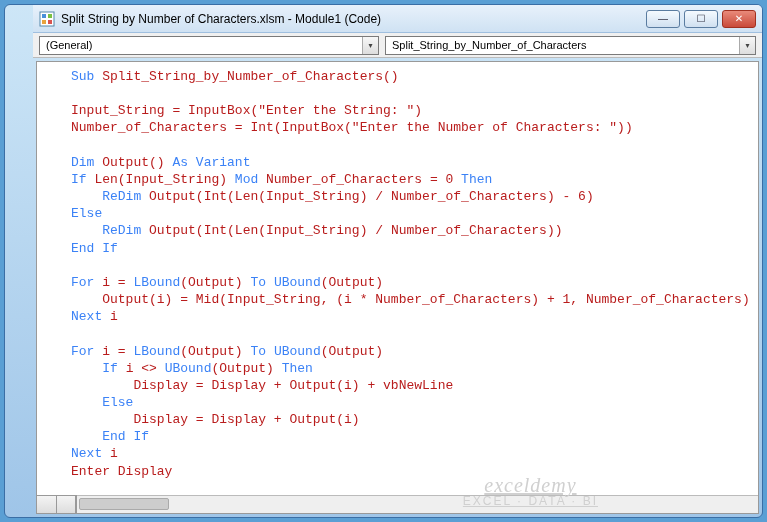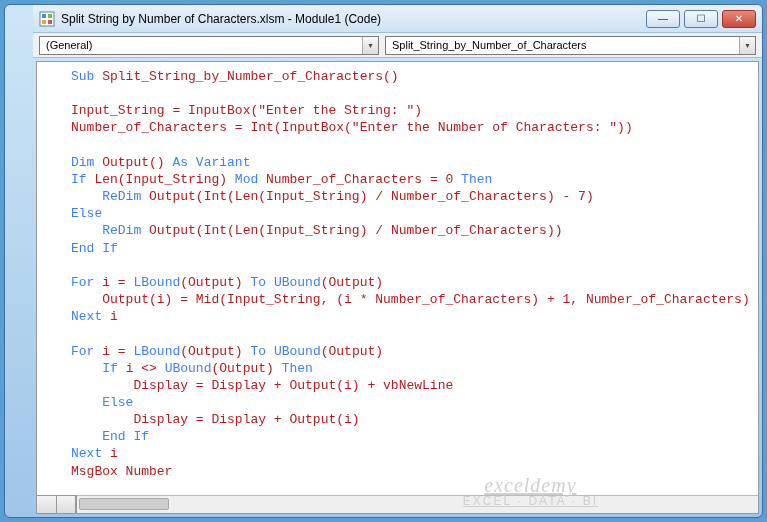--- a/index.html
+++ b/index.html
@@ -201,37 +201,37 @@
   </div>
 
   <div class="code-area-wrap">
     <pre class="code" id="code-pre"><span class="k">Sub</span><span class="s"> Split_String_by_Number_of_Characters()</span>
 
 <span class="s">Input_String = InputBox("Enter the String: ")</span>
 <span class="s">Number_of_Characters = Int(InputBox("Enter the Number of Characters: "))</span>
 
 <span class="k">Dim</span><span class="s"> Output() </span><span class="k">As Variant</span>
 <span class="k">If</span><span class="s"> Len(Input_String) </span><span class="k">Mod</span><span class="s"> Number_of_Characters = 0 </span><span class="k">Then</span>
-<span class="s">    </span><span class="k">ReDim</span><span class="s"> Output(Int(Len(Input_String) / Number_of_Characters) - 7)</span>
+<span class="s">    </span><span class="k">ReDim</span><span class="s"> Output(Int(Len(Input_String) / Number_of_Characters) - 6)</span>
 <span class="k">Else</span>
 <span class="s">    </span><span class="k">ReDim</span><span class="s"> Output(Int(Len(Input_String) / Number_of_Characters))</span>
 <span class="k">End If</span>
 
 <span class="k">For</span><span class="s"> i = </span><span class="k">LBound</span><span class="s">(Output) </span><span class="k">To</span><span class="s"> </span><span class="k">UBound</span><span class="s">(Output)</span>
 <span class="s">    Output(i) = Mid(Input_String, (i * Number_of_Characters) + 1, Number_of_Characters)</span>
 <span class="k">Next</span><span class="s"> i</span>
 
 <span class="k">For</span><span class="s"> i = </span><span class="k">LBound</span><span class="s">(Output) </span><span class="k">To</span><span class="s"> </span><span class="k">UBound</span><span class="s">(Output)</span>
 <span class="s">    </span><span class="k">If</span><span class="s"> i &lt;&gt; </span><span class="k">UBound</span><span class="s">(Output) </span><span class="k">Then</span>
 <span class="s">        Display = Display + Output(i) + vbNewLine</span>
 <span class="s">    </span><span class="k">Else</span>
 <span class="s">        Display = Display + Output(i)</span>
 <span class="s">    </span><span class="k">End If</span>
 <span class="k">Next</span><span class="s"> i</span>
-<span class="s">MsgBox Number</span>
+<span class="s">Enter Display</span>
 
 <span class="k">End Sub</span><span class="cursor"></span></pre>
 
     <div class="ruler-bar">
       <div class="ruler-seg"></div>
       <div class="ruler-seg"></div>
     </div>
     <div class="hscroll-track">
       <div class="hscroll-thumb"></div>
     </div>

